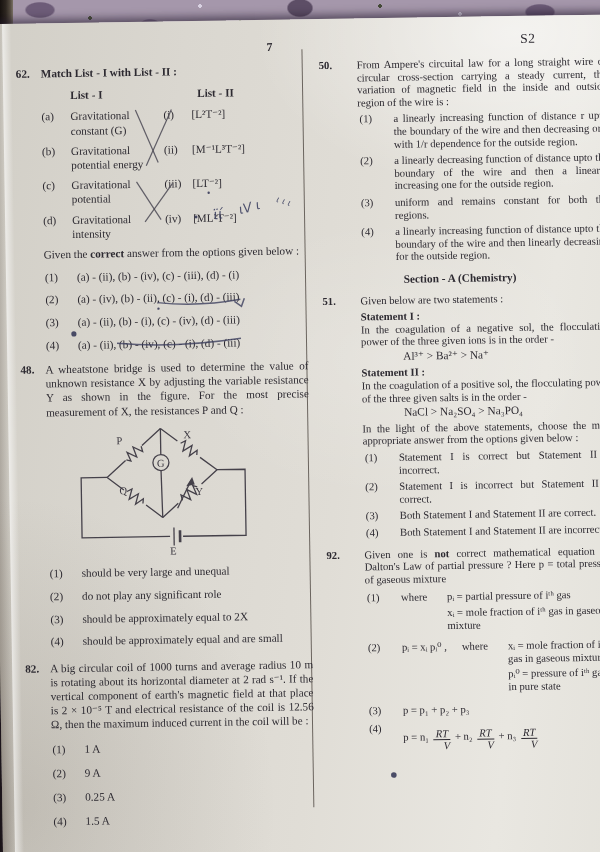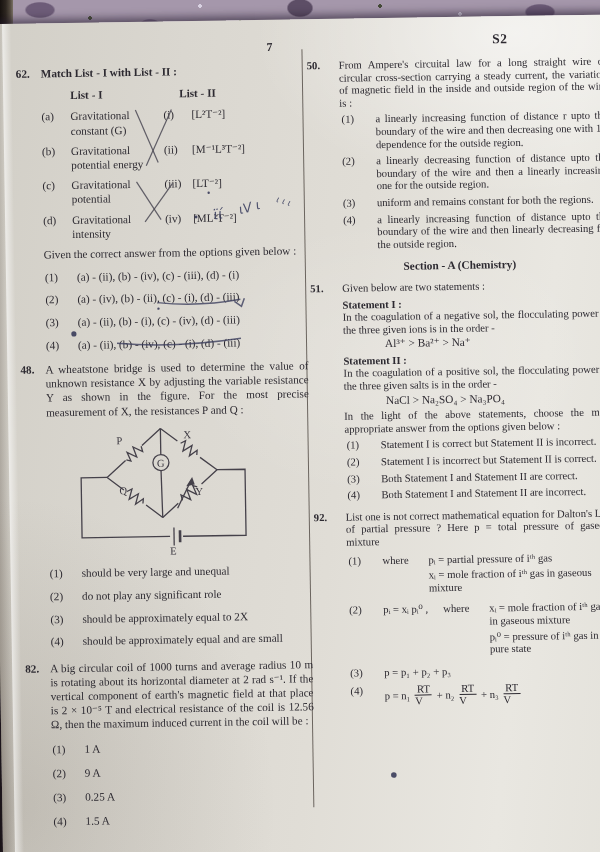--- a/index.html
+++ b/index.html
@@ -27,35 +27,35 @@
       radial-gradient(ellipse 420px 500px at 2% 92%, rgba(108,100,88,.22), transparent 62%),
       radial-gradient(ellipse 300px 200px at 60% 40%, rgba(255,255,255,.18), transparent 70%),
       linear-gradient(97deg,#d2cfc7 0%,#dad7d0 26%,#e0ddd6 52%,#e9e7e1 78%,#e2e0d9 100%);
     box-shadow:0 -4px 9px rgba(35,26,45,.5), -5px 0 10px rgba(35,26,45,.3);
     font-family:"Liberation Serif","DejaVu Serif",serif;color:#2d2a31;}
   .paper::before{content:"";position:absolute;left:12px;top:0;bottom:0;width:9px;
     background:linear-gradient(90deg,rgba(255,255,255,.6),rgba(255,255,255,0));}
   .paper::after{content:"";position:absolute;left:0;top:0;bottom:0;width:12px;
     background:linear-gradient(90deg,rgba(70,58,48,.35),rgba(70,58,48,.05));}
   .pgnum{position:absolute;left:276px;top:20px;font-size:12px;font-weight:bold;}
-  .pcode{position:absolute;left:502px;top:15px;font-size:13.5px;font-weight:bold;letter-spacing:.5px;}
+  .pcode{position:absolute;left:530px;top:15px;font-size:13.5px;font-weight:normal;letter-spacing:.5px;}
   .divider{position:absolute;left:311px;top:30px;width:1.3px;height:758px;background:#6b655f;}
-  b{font-weight:normal}
+  b{font-weight:bold}
   
   .col-left{position:absolute;left:25px;top:43px;width:288px;font-size:11.2px;line-height:14.2px;}
   .col-right{position:absolute;left:316px;top:40px;width:300px;font-size:10.7px;line-height:12.6px;}
   .q{display:flex;align-items:flex-start;}
   .qno{flex:none;width:25px;font-weight:bold;}
-  .col-right .qno{width:26px;padding-right:6px;}
+  .col-right .qno{width:26px;padding-right:12px;margin-left:12px;}
   .qbody{flex:1;min-width:0;}
   .para{text-align:justify;}
   
   .lheads{display:flex;font-weight:bold;margin:8px 0 7px;}
   .lheads .h1{margin-left:29px;width:93px;}
-  .lheads .h2{margin-left:16px;}
+  .lheads .h2{margin-left:34px;}
   .lrow{display:flex;margin-bottom:6px;}
   .lrow .k{flex:none;width:29px;}
   .lrow .it{flex:none;width:93px;}
   .lrow .rk{flex:none;width:28px;}
   .lrow .vl{flex:1;white-space:nowrap;}
   .choose{margin-top:3px;text-align:justify;}
   .opt47{display:flex;margin:8.5px 0 0 1px;white-space:nowrap;}
   .opt47 .okey{flex:none;width:32px;}
   
   .fig{margin:7px 0 1px 22px;}
@@ -73,21 +73,21 @@
   .stlabel{font-weight:bold;margin-top:4px;}
   .formula{margin:2px 0 2px 42px;font-size:11.3px;white-space:nowrap;}
   .light{margin-top:3px;text-align:justify;}
   
   .eqrow{display:flex;margin-top:6px;}
   .eqrow .okey{flex:none;width:34px;padding-left:2px;}
   .eqrow .eq{flex:none;width:60px;white-space:nowrap;}
   .eqrow .wh{flex:none;width:46px;}
   .eqrow .defs{flex:1;min-width:0;}
   .def{margin-bottom:3px;}
-  .fr{display:inline-block;vertical-align:middle;text-align:left;margin:0 2px 3px;}
+  .fr{display:inline-block;vertical-align:middle;text-align:right;margin:7px 2px 3px;font-style:italic;}
   .fr .n{display:block;padding:0 2px;border-bottom:1px solid #2d2a31;line-height:11px;}
   .fr .d{display:block;line-height:11px;}
   .pen-svg{position:absolute;inset:0;z-index:6;pointer-events:none;}
   .penstroke{stroke:#4a4853;stroke-width:1.2;fill:none;opacity:.85;}
   .penink{stroke:#3c3f5e;stroke-width:1.5;fill:none;opacity:.8;}
   .pendot{fill:#2f3152;opacity:.85;}
   .pentext{font-family:"DejaVu Sans",sans-serif;font-style:italic;fill:#363a5c;opacity:.85;}
 </style>
 </head>
 <body>
@@ -293,21 +293,21 @@
           <div class="ropt">
               <span class="okey">(4)</span>
               <span class="otext">Both Statement I and Statement II are incorrect.</span>
             </div>
         </div>
       </div>
 
       <div class="q" style="margin-top:9px">
         <div class="qno">92.</div>
         <div class="qbody">
-          <div class="para"><span>List one is </span><b>not</b><span> correct mathematical equation for Dalton's Law of partial pressure ?  Here p = total pressure of gaseous mixture</span></div>
+          <div class="para"><span>Given one is </span><b>not</b><span> correct mathematical equation for Dalton's Law of partial pressure ?  Here p = total pressure of gaseous mixture</span></div>
 
           <div class="eqrow">
             <span class="okey">(1)</span>
             <span class="wh">where</span>
             <span class="defs">
               <span class="def" style="display:block">pᵢ = partial pressure of iᵗʰ gas</span>
               <span class="def" style="display:block">xᵢ = mole fraction of iᵗʰ gas in  gaseous mixture</span>
             </span>
           </div>
 

